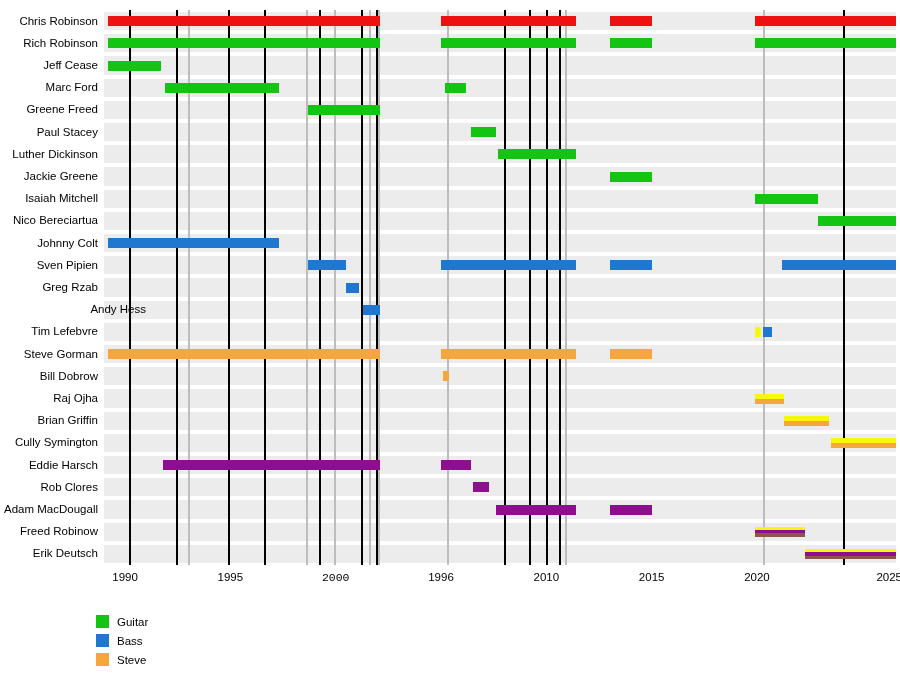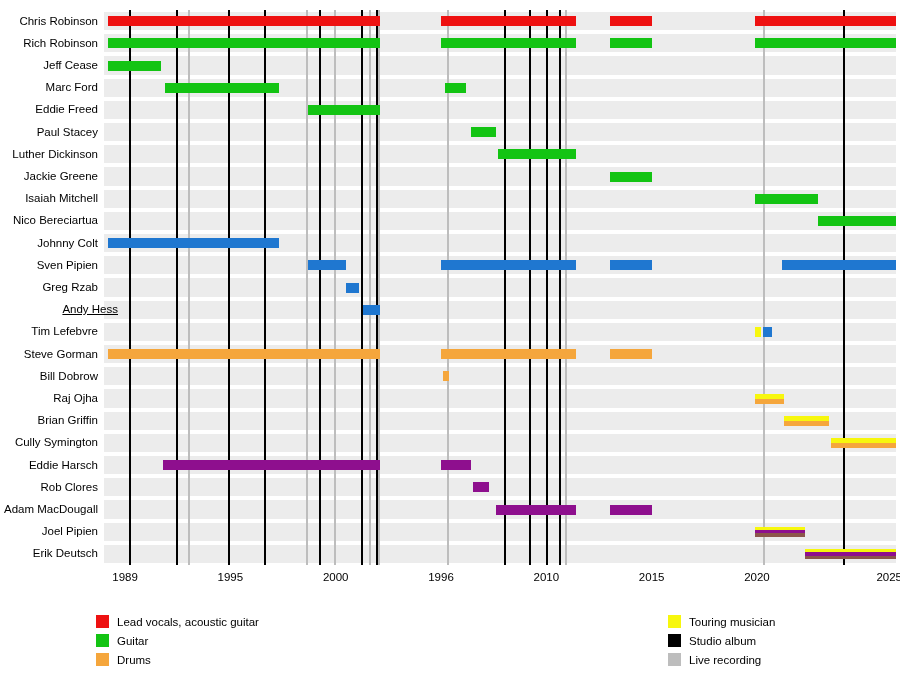--- a/index.html
+++ b/index.html
@@ -189,73 +189,59 @@
         <div class="bar" style="left: 650.872px; width: 50.5532px; top: 520.033px; height: 3.33333px; background: rgb(142, 15, 142);"></div>
         <div class="bar" style="left: 650.872px; width: 50.5532px; top: 523.367px; height: 3.33333px; background: rgb(140, 86, 75);"></div>
         <div class="bar" style="left: 701.426px; width: 90.5745px; top: 538.9px; height: 3.33333px; background: rgb(247, 247, 13);"></div>
         <div class="bar" style="left: 701.426px; width: 90.5745px; top: 542.233px; height: 3.33333px; background: rgb(142, 15, 142);"></div>
         <div class="bar" style="left: 701.426px; width: 90.5745px; top: 545.567px; height: 3.33333px; background: rgb(140, 86, 75);"></div>
       </div>
       <div class="row-label" style="top: 14.6px; right: 802px;">Chris Robinson</div>
       <div class="row-label" style="top: 36.8px; right: 802px;">Rich Robinson</div>
       <div class="row-label" style="top: 59px; right: 802px;">Jeff Cease</div>
       <div class="row-label" style="top: 81.2px; right: 802px;">Marc Ford</div>
-      <div class="row-label" style="top: 103.4px; right: 802px;">Eddie Freed</div>
+      <div class="row-label" style="top: 103.4px; right: 802px;">Greene Freed</div>
       <div class="row-label" style="top: 125.6px; right: 802px;">Paul Stacey</div>
       <div class="row-label" style="top: 147.8px; right: 802px;">Luther Dickinson</div>
       <div class="row-label" style="top: 170px; right: 802px;">Jackie Greene</div>
       <div class="row-label" style="top: 192.2px; right: 802px;">Isaiah Mitchell</div>
       <div class="row-label" style="top: 214.4px; right: 802px;">Nico Bereciartua</div>
       <div class="row-label" style="top: 236.6px; right: 802px;">Johnny Colt</div>
       <div class="row-label" style="top: 258.8px; right: 802px;">Sven Pipien</div>
       <div class="row-label" style="top: 281px; right: 802px;">Greg Rzab</div>
-      <div class="row-label" style="top: 303.2px; right: 782px; text-decoration: underline;">Andy Hess</div>
+      <div class="row-label" style="top: 303.2px; right: 754px;">Andy Hess</div>
       <div class="row-label" style="top: 325.4px; right: 802px;">Tim Lefebvre</div>
       <div class="row-label" style="top: 347.6px; right: 802px;">Steve Gorman</div>
       <div class="row-label" style="top: 369.8px; right: 802px;">Bill Dobrow</div>
       <div class="row-label" style="top: 392px; right: 802px;">Raj Ojha</div>
       <div class="row-label" style="top: 414.2px; right: 802px;">Brian Griffin</div>
       <div class="row-label" style="top: 436.4px; right: 802px;">Cully Symington</div>
       <div class="row-label" style="top: 458.6px; right: 802px;">Eddie Harsch</div>
       <div class="row-label" style="top: 480.8px; right: 802px;">Rob Clores</div>
       <div class="row-label" style="top: 503px; right: 802px;">Adam MacDougall</div>
-      <div class="row-label" style="top: 525.2px; right: 802px;">Joel Pipien</div>
+      <div class="row-label" style="top: 525.2px; right: 802px;">Freed Robinow</div>
       <div class="row-label" style="top: 547.4px; right: 802px;">Erik Deutsch</div>
-      <div class="xtick-label" style="left: 100.064px; width: 50px; top: 571px;">1989</div>
+      <div class="xtick-label" style="left: 100.064px; width: 50px; top: 571px;">1990</div>
       <div class="xtick-label" style="left: 205.383px; width: 50px; top: 571px;">1995</div>
-      <div class="xtick-label" style="left: 310.702px; width: 50px; top: 571px;">2000</div>
+      <div class="xtick-label" style="left: 310.702px; width: 50px; top: 571px; font-family: Liberation Mono, monospace;">2000</div>
       <div class="xtick-label" style="left: 416.021px; width: 50px; top: 571px;">1996</div>
       <div class="xtick-label" style="left: 521.34px; width: 50px; top: 571px;">2010</div>
       <div class="xtick-label" style="left: 626.66px; width: 50px; top: 571px;">2015</div>
       <div class="xtick-label" style="left: 731.979px; width: 50px; top: 571px;">2020</div>
       <div class="xtick-label" style="left: 852px; width: 50px; top: 571px; text-align: right;">2025</div>
     </div>
   <div id="legend">
       <div class="legend-col" style="left: 96px;">
         <div class="legend-item">
-          <span class="legend-swatch" style="background: rgb(238, 17, 17);"></span>
-          <span class="legend-text">Lead vocals, acoustic guitar</span>
-        </div>
-        <div class="legend-item">
           <span class="legend-swatch" style="background: rgb(19, 196, 19);"></span>
           <span class="legend-text">Guitar</span>
         </div>
         <div class="legend-item">
-          <span class="legend-swatch" style="background: rgb(245, 166, 60);"></span>
-          <span class="legend-text">Drums</span>
-        </div>
-      </div>
-      <div class="legend-col" style="left: 668px;">
-        <div class="legend-item">
-          <span class="legend-swatch" style="background: rgb(247, 247, 13);"></span>
-          <span class="legend-text">Touring musician</span>
+          <span class="legend-swatch" style="background: rgb(31, 119, 208);"></span>
+          <span class="legend-text">Bass</span>
         </div>
         <div class="legend-item">
-          <span class="legend-swatch" style="background: rgb(0, 0, 0);"></span>
-          <span class="legend-text">Studio album</span>
-        </div>
-        <div class="legend-item">
-          <span class="legend-swatch" style="background: rgb(189, 189, 189);"></span>
-          <span class="legend-text">Live recording</span>
+          <span class="legend-swatch" style="background: rgb(245, 166, 60);"></span>
+          <span class="legend-text">Steve</span>
         </div>
       </div>
     </div>
 </div>
 
 </body></html>

